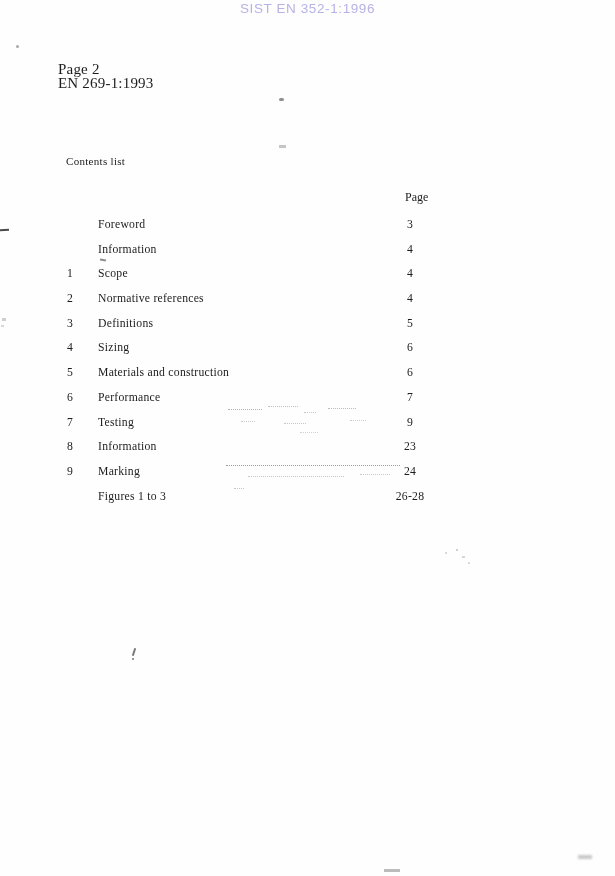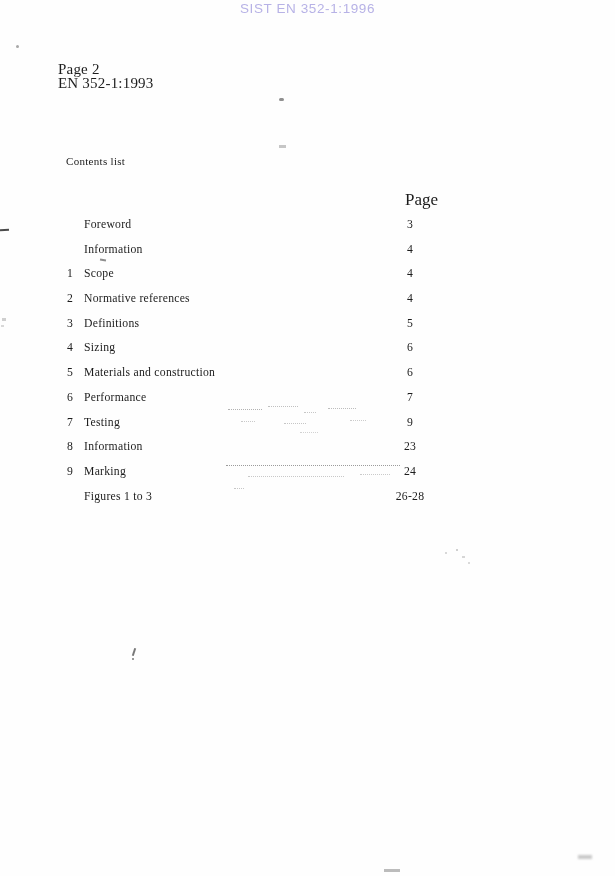--- a/index.html
+++ b/index.html
@@ -38,38 +38,39 @@
   .contents-heading{
     position:absolute;
     left:66px;top:155px;
     font-size:11px;
     color:#1b1b1b;
     letter-spacing:0.3px;
   }
   .page-col-label{
     position:absolute;
     left:405px;top:190px;
-    font-size:17px;
+    font-size:12px;
     color:#1b1b1b;
     text-align:center;
   }
   
   .contents-table{
     position:absolute;
     left:64px;top:218px;
     width:376px;
   }
   .toc-row{
     display:flex;
     align-items:flex-start;
     height:24.7px;
     font-size:11.7px;
     line-height:13px;
     color:#1c1c1c;
     letter-spacing:0.25px;
+    gap:14px;
   }
   .toc-num{
     width:20px;
     padding-left:3px;
     box-sizing:border-box;
   }
   .toc-label{
     flex:1;
   }
   .toc-page{
@@ -108,21 +109,21 @@
 </style>
 </head>
 <body>
 
 <div class="page">
 
   <div class="watermark">SIST EN 352-1:1996</div>
 
   <div class="page-header">
     <div>Page 2</div>
-    <div>EN 352-1:1993</div>
+    <div>EN 269-1:1993</div>
   </div>
 
   <div class="contents-heading">Contents list</div>
 
   <div class="page-col-label">Page</div>
 
   <div class="contents-table">
       <div class="toc-row">
       <span class="toc-num"></span>
       <span class="toc-label">Foreword</span>

